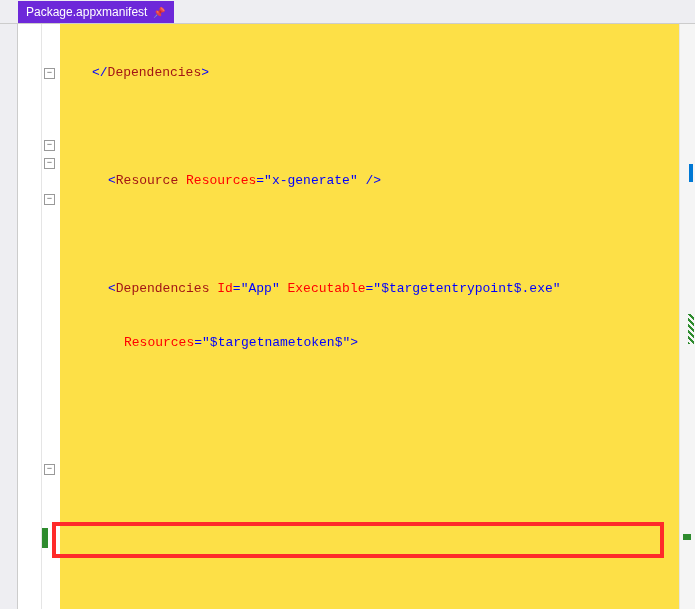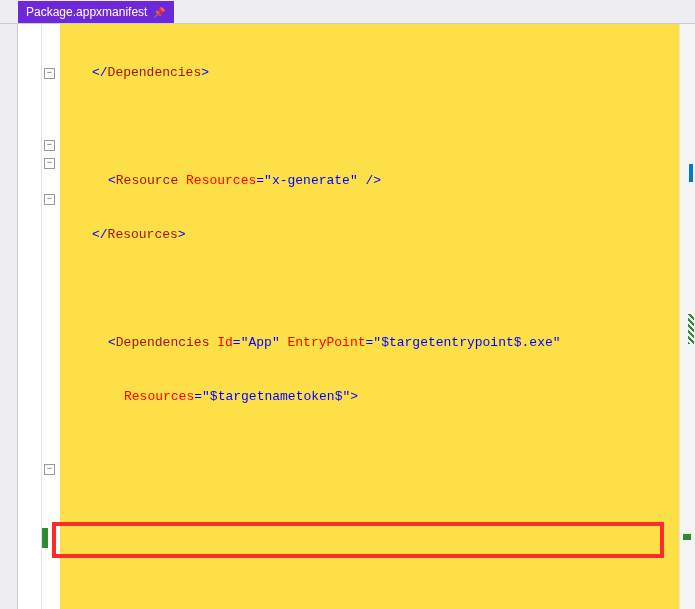--- a/index.html
+++ b/index.html
@@ -160,23 +160,22 @@
     <div class="fold-marker" style="top:116px">−</div>
     <div class="fold-marker" style="top:134px">−</div>
     <div class="fold-marker" style="top:170px">−</div>
     <div class="fold-marker" style="top:440px">−</div>
   </div>
 
   <div class="code-area">
     <div class="line indent1"><span class="punct">&lt;/</span><span class="tag">Dependencies</span><span class="punct">&gt;</span></div>
     <div class="line"></div>
     <div class="line indent2"><span class="punct">&lt;</span><span class="tag">Resource</span> <span class="attr">Resources</span><span class="punct">=</span><span class="punct">"</span><span class="val">x-generate</span><span class="punct">"</span> <span class="punct">/&gt;</span></div>
-    <div class="line indent1"><span class="punct">&lt;/</span><span class="tag">Resources</span><span class="punct">&gt;</span></div>
     <div class="line"></div>
-    <div class="line indent2"><span class="punct">&lt;</span><span class="tag">Dependencies</span> <span class="attr">Id</span><span class="punct">="</span><span class="val">App</span><span class="punct">"</span> <span class="attr">EntryPoint</span><span class="punct">="</span><span class="val">$targetentrypoint$.exe</span><span class="punct">"</span></div>
+    <div class="line indent2"><span class="punct">&lt;</span><span class="tag">Dependencies</span> <span class="attr">Id</span><span class="punct">="</span><span class="val">App</span><span class="punct">"</span> <span class="attr">Executable</span><span class="punct">="</span><span class="val">$targetentrypoint$.exe</span><span class="punct">"</span></div>
     <div class="line indent3"><span class="attr">Resources</span><span class="punct">="</span><span class="val">$targetnametoken$</span><span class="punct">"&gt;</span></div>
     <div class="line indent4"></div>
     
     
     
     
     
     
     
     

